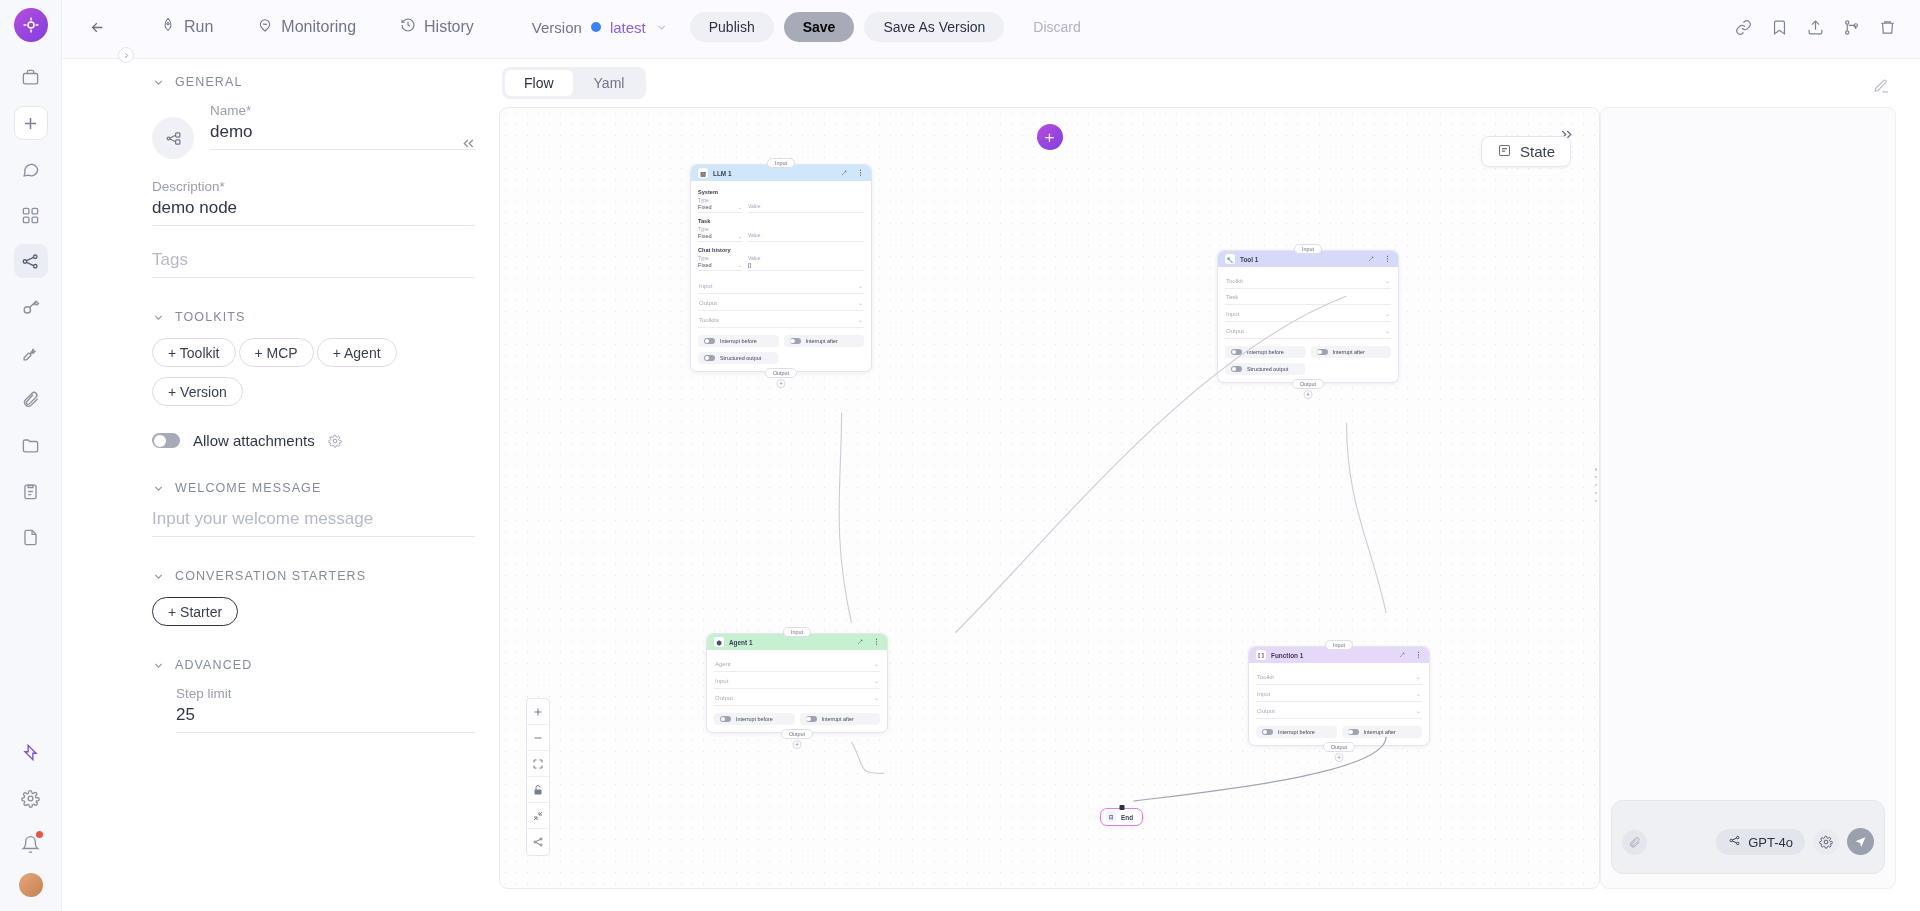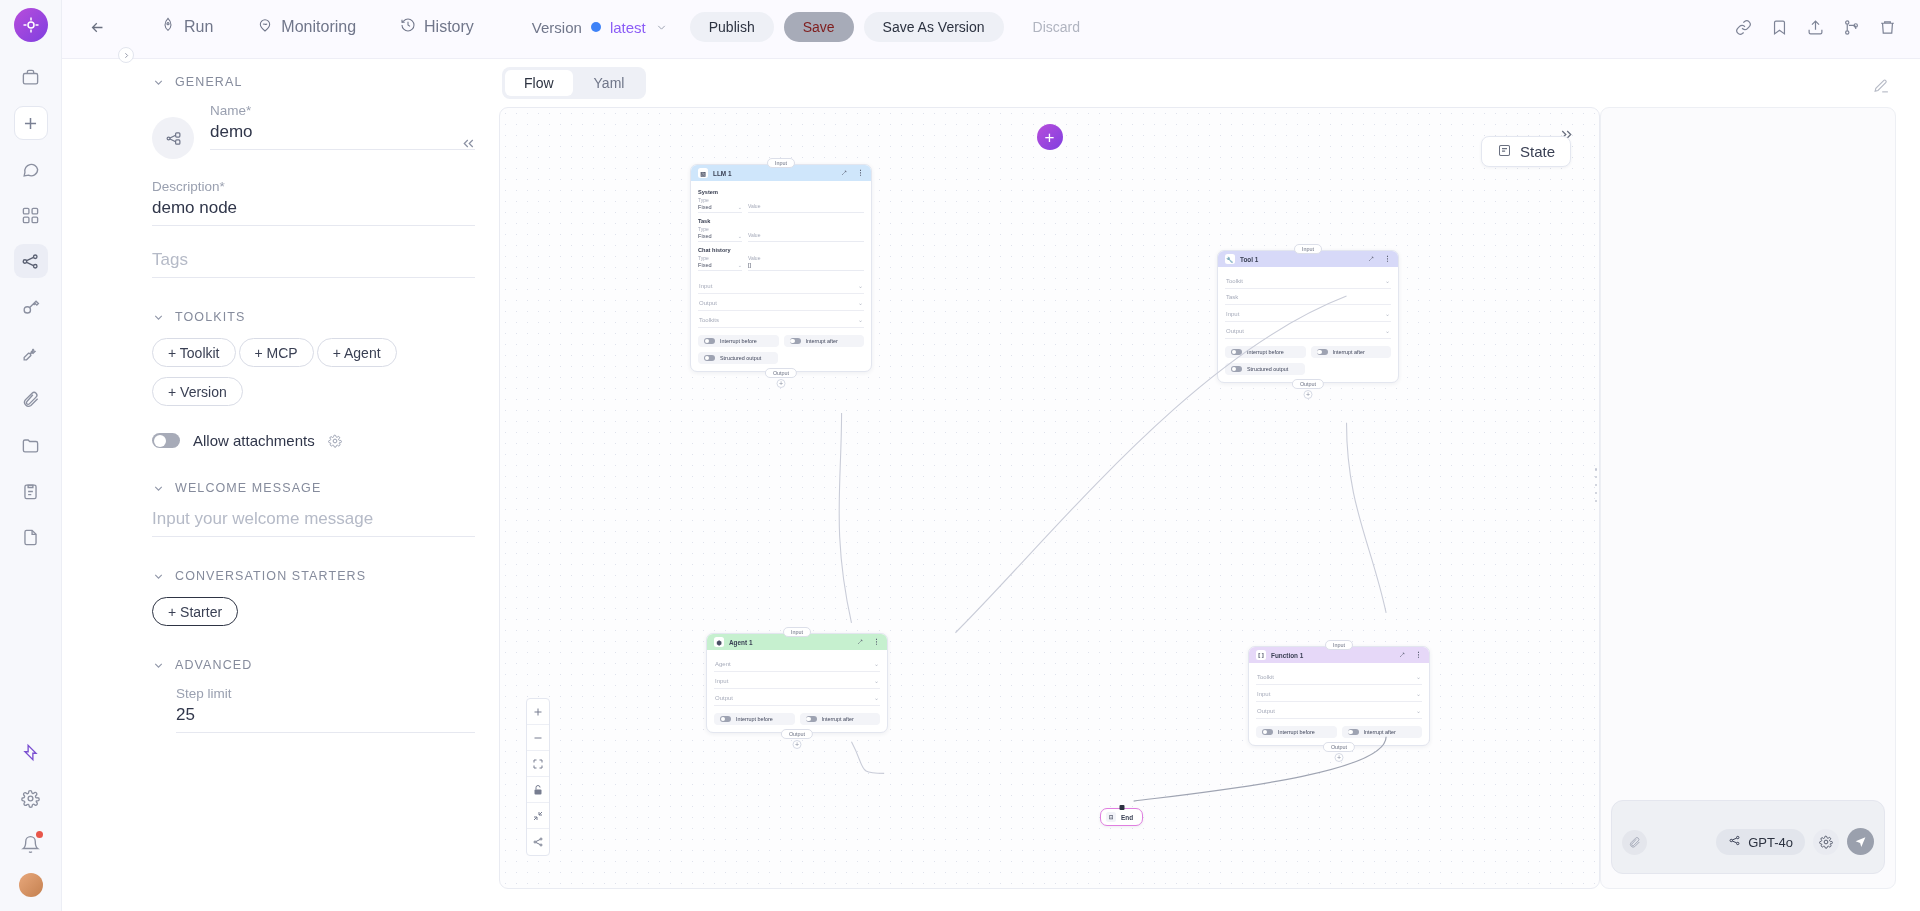--- a/index.html
+++ b/index.html
@@ -77,21 +77,21 @@
   .version-val{ color:#8b5cf6; font-size:15px; }
   .chev{ color:#9aa0b0; display:flex; }
   .chev svg{ width:13px;height:13px; }
   .btns{ display:flex;align-items:center;gap:10px; margin-left:22px; }
   .btn{
     height:30px; padding:0 19px; border-radius:16px; border:none;
     font-size:14px; font-family:inherit; cursor:pointer;
     display:flex;align-items:center;
   }
   .btn-publish{ background:#eef0f6; color:#2c3240; }
-  .btn-save{ background:#a7abb8; color:#7f1d1d; }
+  .btn-save{ background:#a7abb8; color:#000000;font-weight:bold; }
   .btn-sav{ background:#eef0f6; color:#2c3240; }
   .btn-discard{ background:transparent; color:#b0b4c0; }
   .topbar-spacer{ flex:1 1 auto; }
   .top-icons{ display:flex;align-items:center;gap:6px; }
   .ticon{
     width:30px;height:30px;border-radius:7px;
     display:flex;align-items:center;justify-content:center;
     color:#7d8396; cursor:pointer;
   }
   .ticon svg{width:17px;height:17px;}

